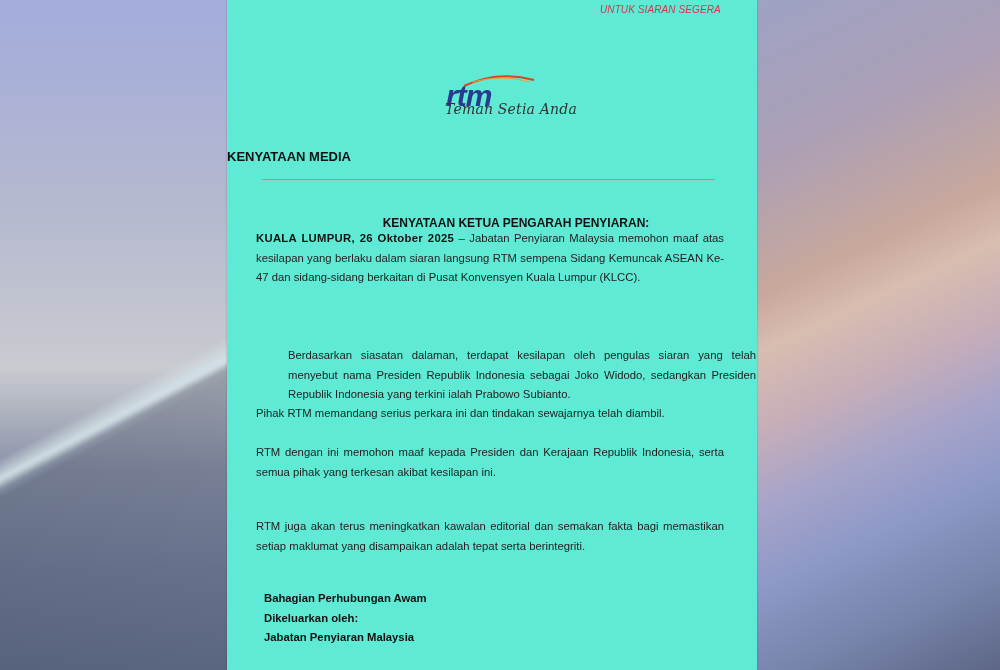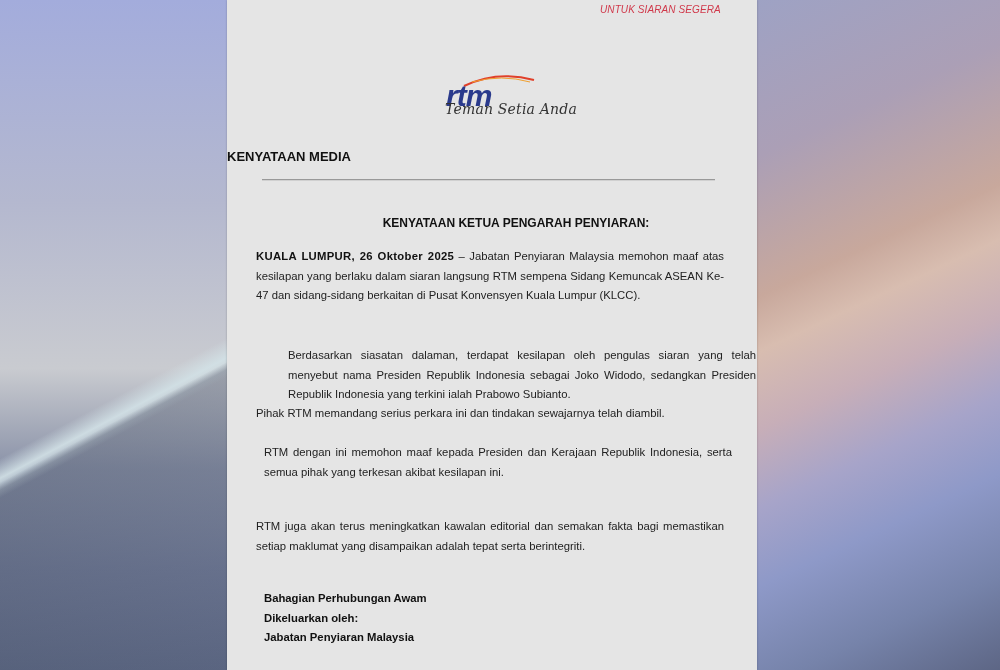--- a/index.html
+++ b/index.html
@@ -18,21 +18,21 @@
     content:""; position:absolute; left:0; top:0; width:100%; height:100%;
     background: linear-gradient(152deg, rgba(0,0,0,0) 61%, rgba(70,80,100,0.35) 62%, rgba(90,100,130,0.2) 100%);
   }
   .bg-right {
     position:absolute; left:757px; top:0; width:243px; height:670px;
     background:
       linear-gradient(155deg, #9ea2c4 0%, #ab9fb6 20%, #c8a89c 38%, #d8bdb0 45%, #c7aeb8 55%, #a7a4c9 65%, #8e99c8 75%, #7683aa 88%, #5d6685 100%);
   }
   .paper {
     position:absolute; left:227px; top:0; width:530px; height:670px;
-    background:#e5e5e5;
+    background:#5eead4;
     box-shadow: 0 0 2px rgba(0,0,0,0.25);
   }
   .urgent {
     position:absolute; left:373px; top:4px;
     font-size:10px; font-style:italic; color:#d0384a; letter-spacing:0.1px;
     font-weight:normal;
   }
   .logo {
     position:absolute; left:215px; top:72px; width:100px; height:60px;
   }
@@ -50,24 +50,24 @@
     background:#999; box-shadow:0 0.5px 0 #bbb;
   }
   .subtitle {
     position:absolute; left:0; width:530px; top:216px; text-align:center;
     font-size:12px; font-weight:bold; color:#111;padding-left:24px;
   }
   .body-text {
     position:absolute; left:29px; width:468px;
     font-size:11.3px; line-height:19.5px; color:#222; text-align:justify;
   }
-  .p1 { top:247px; }
+  .p1 { top:229px; }
   .p2 { top:346px;margin-left:32px; }
   .p3 { top:404px; }
-  .p4 { top:443px;margin-left:8px; }
+  .p4 { top:443px; }
   .p5 { top:517px; }
   .p1 b { font-weight:bold; color:#111; letter-spacing:0.3px; }
   .signoff {
     position:absolute; left:37px; top:589px;
     font-size:11.3px; line-height:19.5px; font-weight:bold; color:#111;
   }
   .signoff div { display:block; }
 </style>
 </head>
 <body>

